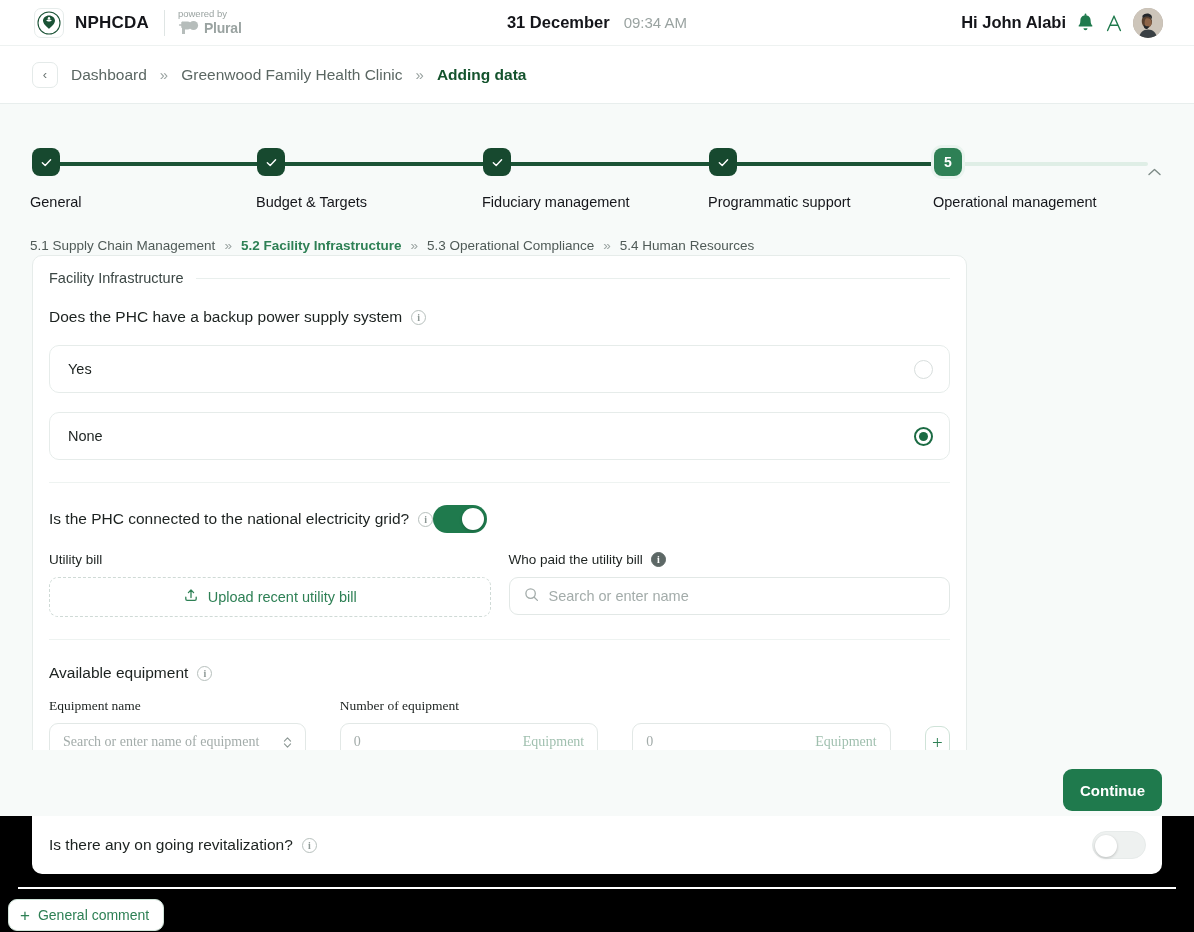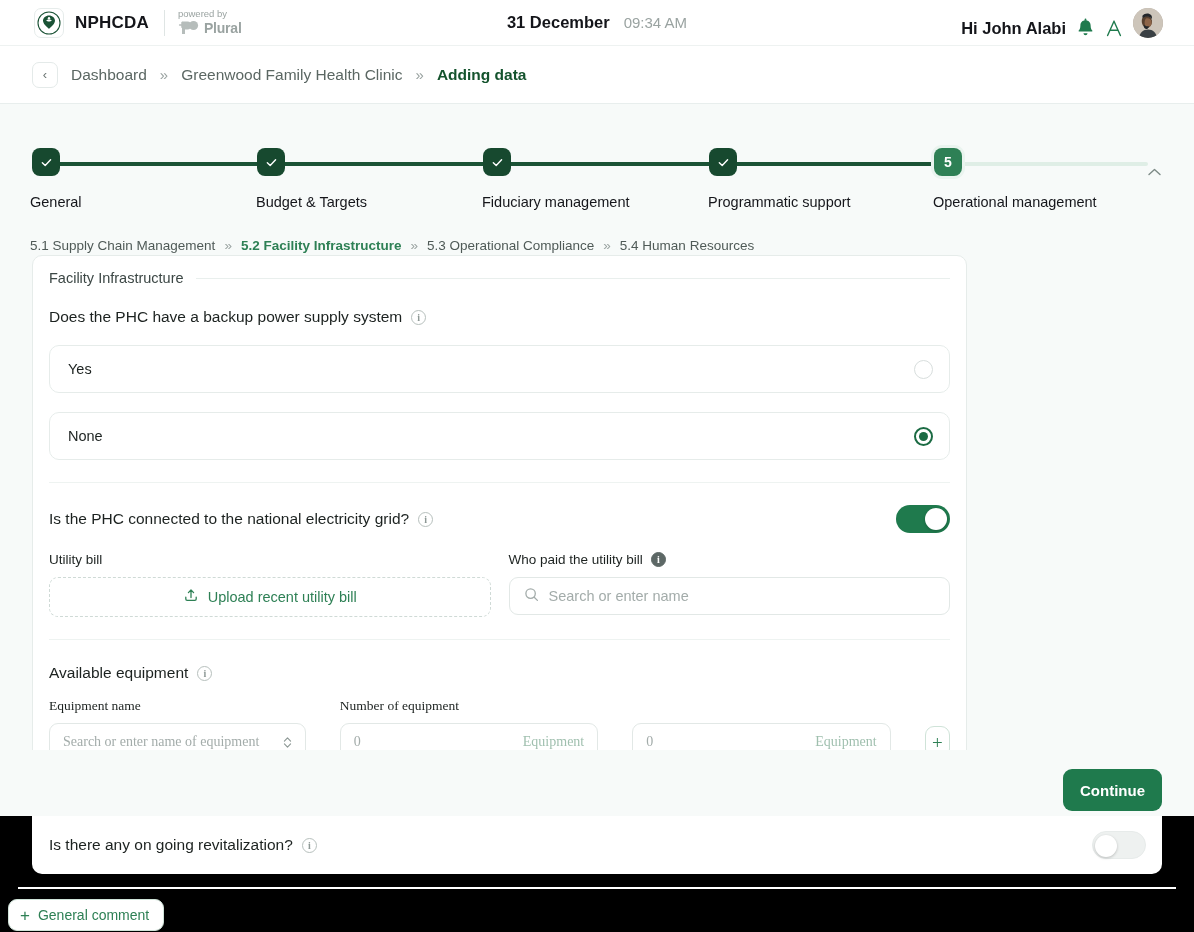--- a/index.html
+++ b/index.html
@@ -36,21 +36,21 @@
   .plural-name { font-size: 14px; font-weight: bold; color: #9aa3a1; letter-spacing: -.2px; }
 
   .datetime {
     position: absolute; left: 50%; transform: translateX(-50%);
     display: flex; align-items: baseline; gap: 14px;
   }
   .date-txt { font-size: 16.5px; font-weight: bold; color: #14151a; }
   .time-txt { font-size: 15px; color: #9aa3a1; }
 
   .user-area {
-    position: absolute; right: 31px; display: flex; align-items: flex-end; gap: 10px;
+    position: absolute; right: 31px; display: flex; align-items: center; gap: 10px;
   }
   .greeting { font-size: 16.5px; font-weight: bold; color: #14151a; }
   .icon-btn { display: flex; align-items: center; justify-content: center; cursor: pointer; }
   .avatar {
     width: 30px; height: 30px; border-radius: 50%;
     background: radial-gradient(circle at 50% 38%, #c8c0b6 0%, #b7ada2 60%, #a79d92 100%);
     overflow: hidden; position: relative;
   }
 
   
@@ -159,21 +159,21 @@
     display: flex; align-items: center; justify-content: center;
   }
   .radio.checked { border: 2px solid #1b6b43; }
   .radio.checked::after {
     content: ""; width: 9px; height: 9px; border-radius: 50%; background: #1b6b43;
   }
 
   .divider { height: 1px; background: #eef3f1; margin: 22px 0 0 0; }
 
   .toggle-row {
-    display: flex; align-items: center; justify-content: space-between;
+    display: flex; align-items: center; justify-content: flex-start;
     padding-top: 22px;
   }
   .toggle {
     width: 54px; height: 28px; border-radius: 15px; position: relative;
     cursor: pointer; flex: none;
   }
   .toggle.on { background: #1f7a4d; }
   .toggle.off { background: #eef1f0; border: 1px solid #e7ebea; }
   .toggle .knob {
     position: absolute; top: 3px; width: 22px; height: 22px; border-radius: 50%;

